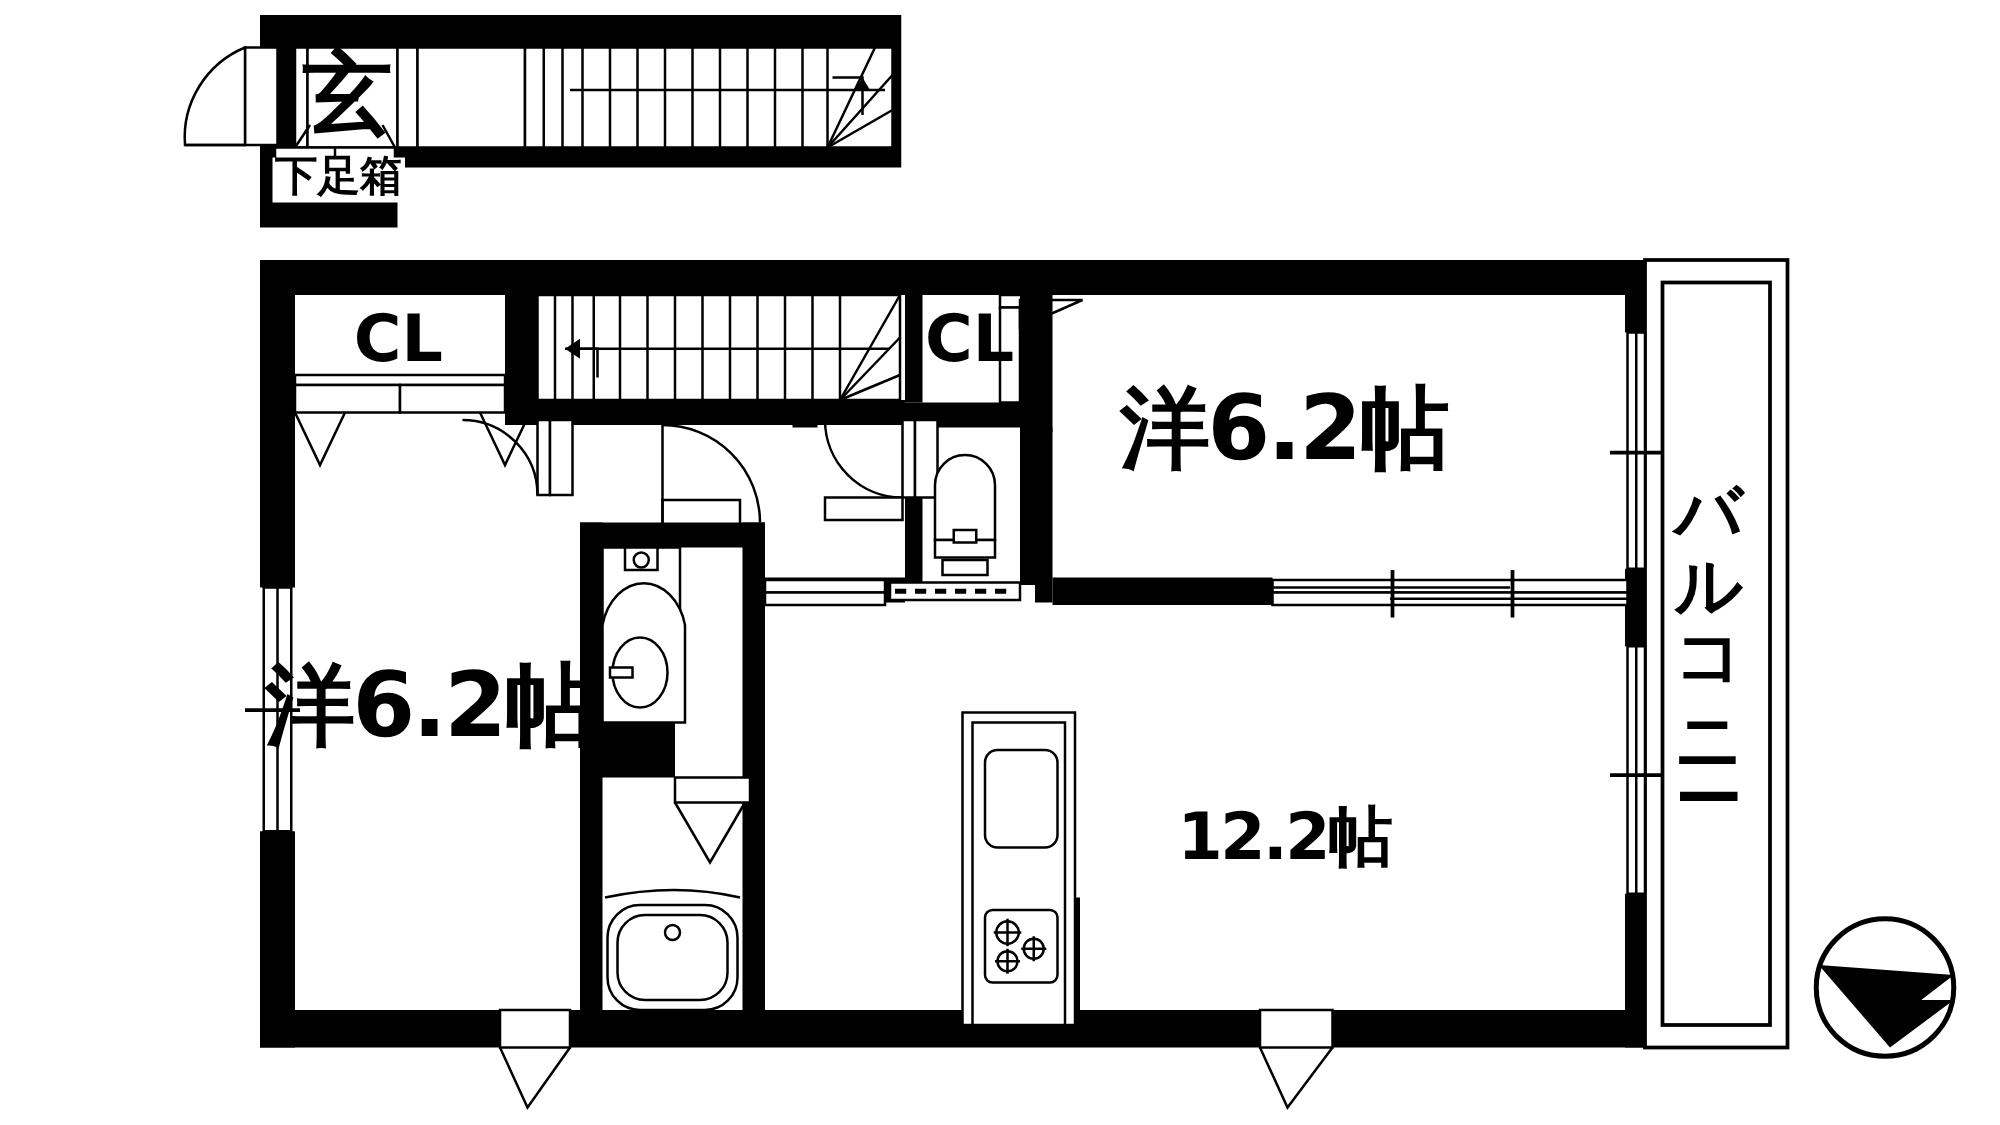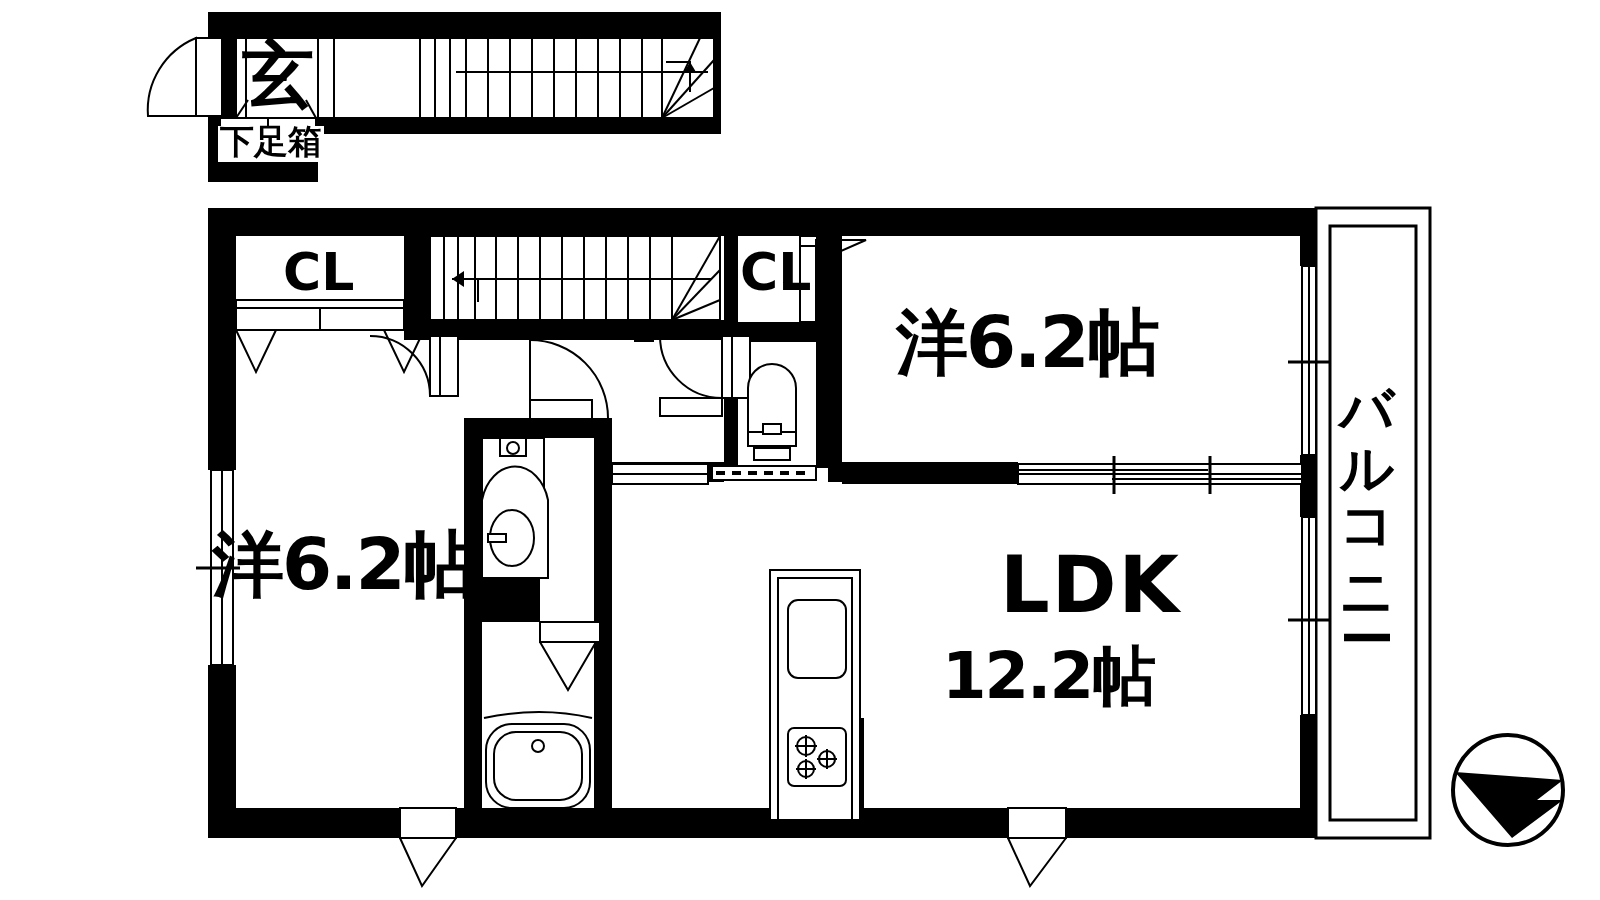--- a/index.html
+++ b/index.html
@@ -276,19 +276,18 @@
   <div class="lbl lbl-room" style="left:218px;top:126px;font-size:34px;background:#fff;padding:1px 2px;font-family:Liberation Mono, monospace;">下足箱</div>
 
   <div class="lbl lbl-room" style="left:283px;top:246px;font-size:52px;">CL</div>
 
   <div class="lbl lbl-room" style="left:740px;top:246px;font-size:52px;">CL</div>
 
   <div class="lbl lbl-room" style="left:896px;top:306px;font-size:72px;letter-spacing:-2px;">洋6.2帖</div>
 
   <div class="lbl lbl-room" style="left:212px;top:528px;font-size:72px;letter-spacing:-2px;">洋6.2帖</div>
 
-  <div class="lbl lbl-room" style="left:1000px;top:546px;font-size:78px;letter-spacing:2px;">LDK</div>
-
-  <div class="lbl lbl-room" style="left:942px;top:644px;font-size:64px;letter-spacing:-2px;">12.2帖</div>
+
+  <div class="lbl lbl-room" style="left:942px;top:644px;font-size:52px;letter-spacing:-2px;">12.2帖</div>
 
   <div class="lbl lbl-room vert" style="left:1340px;top:348px;font-size:54px;letter-spacing:4px;">バルコニー</div>
 
 </div>
 
 </body></html>

